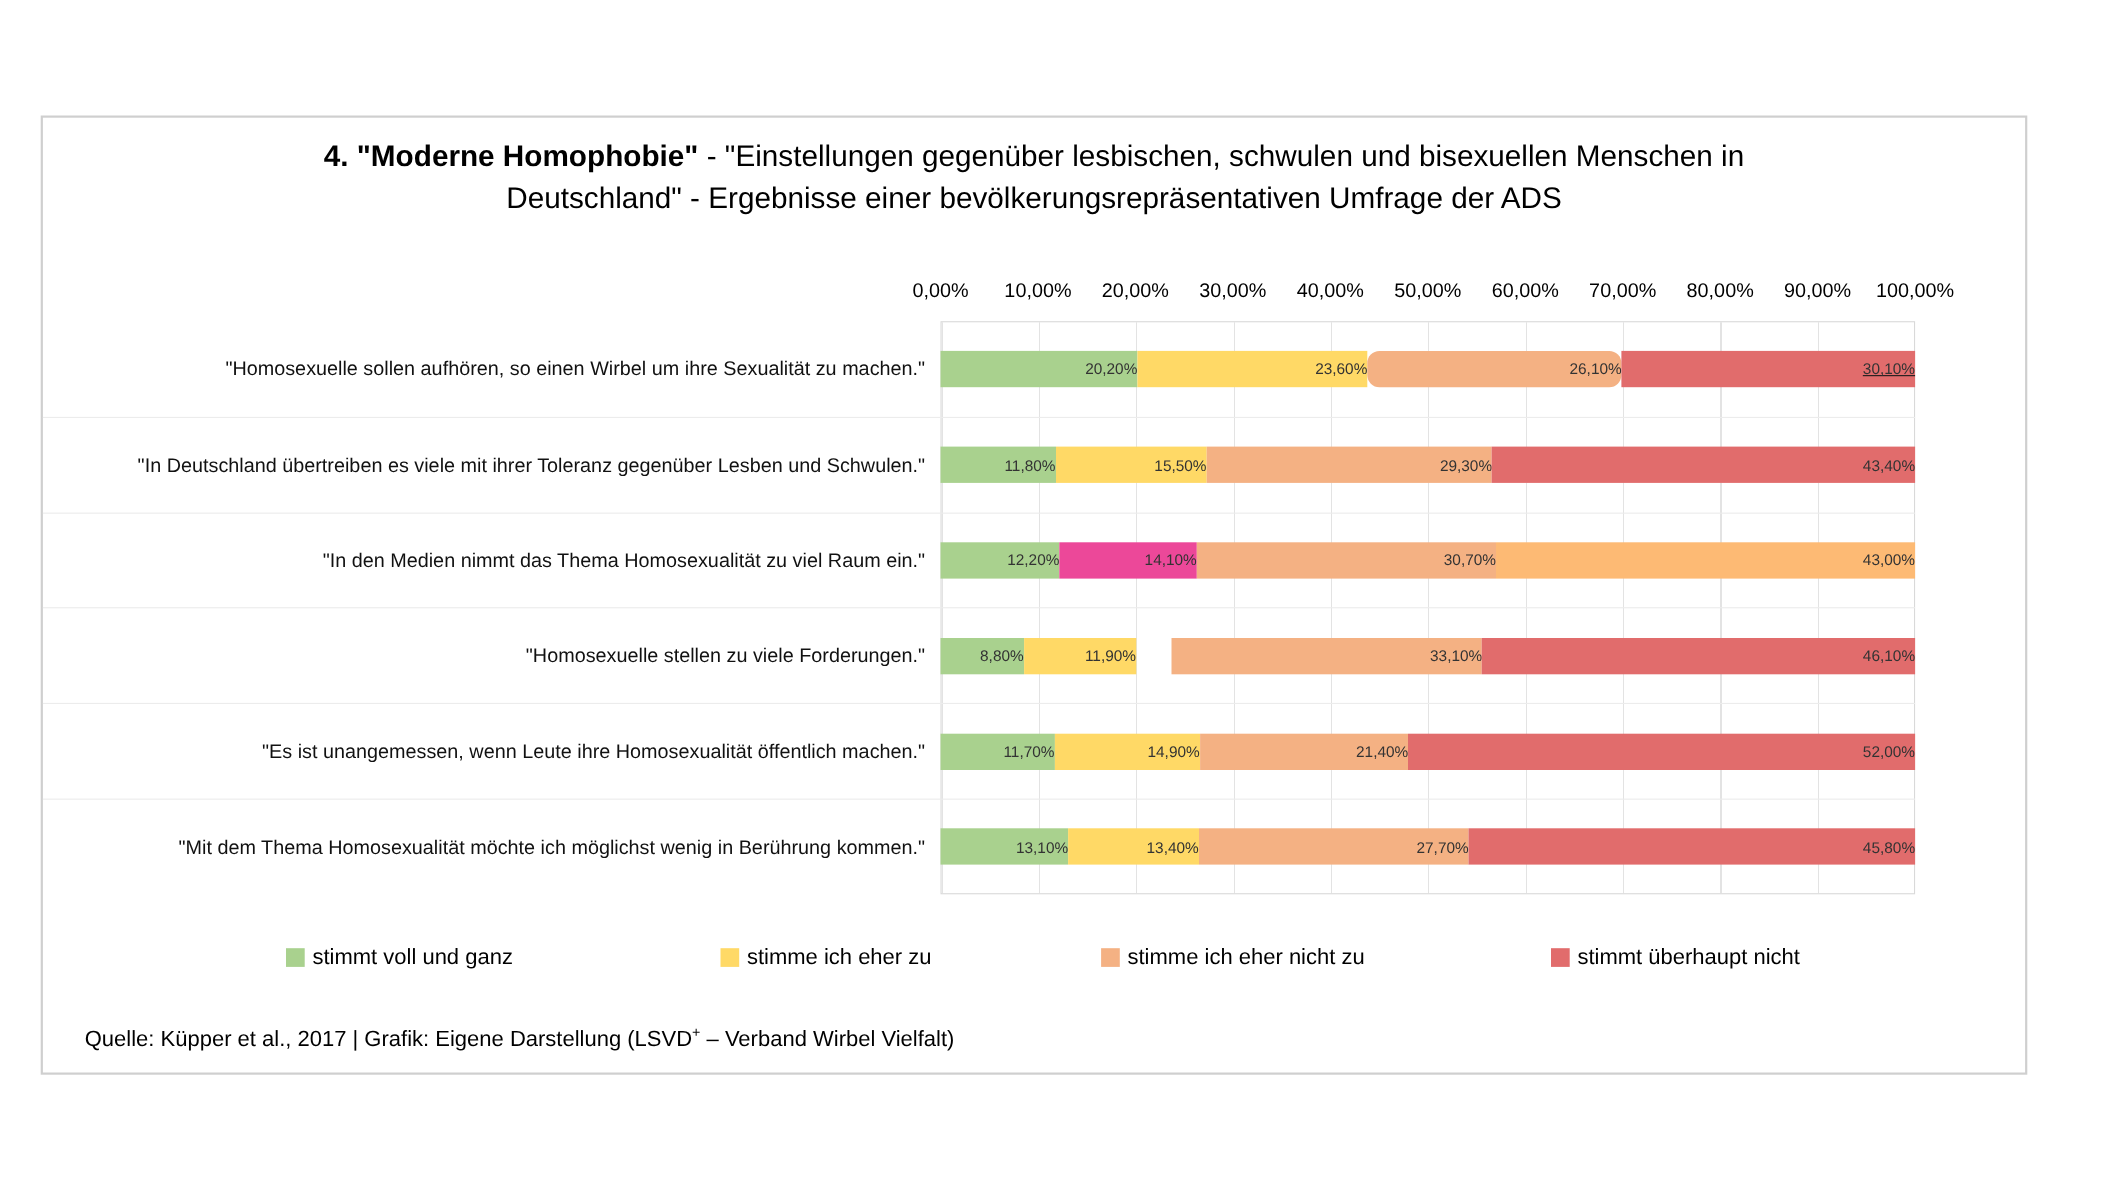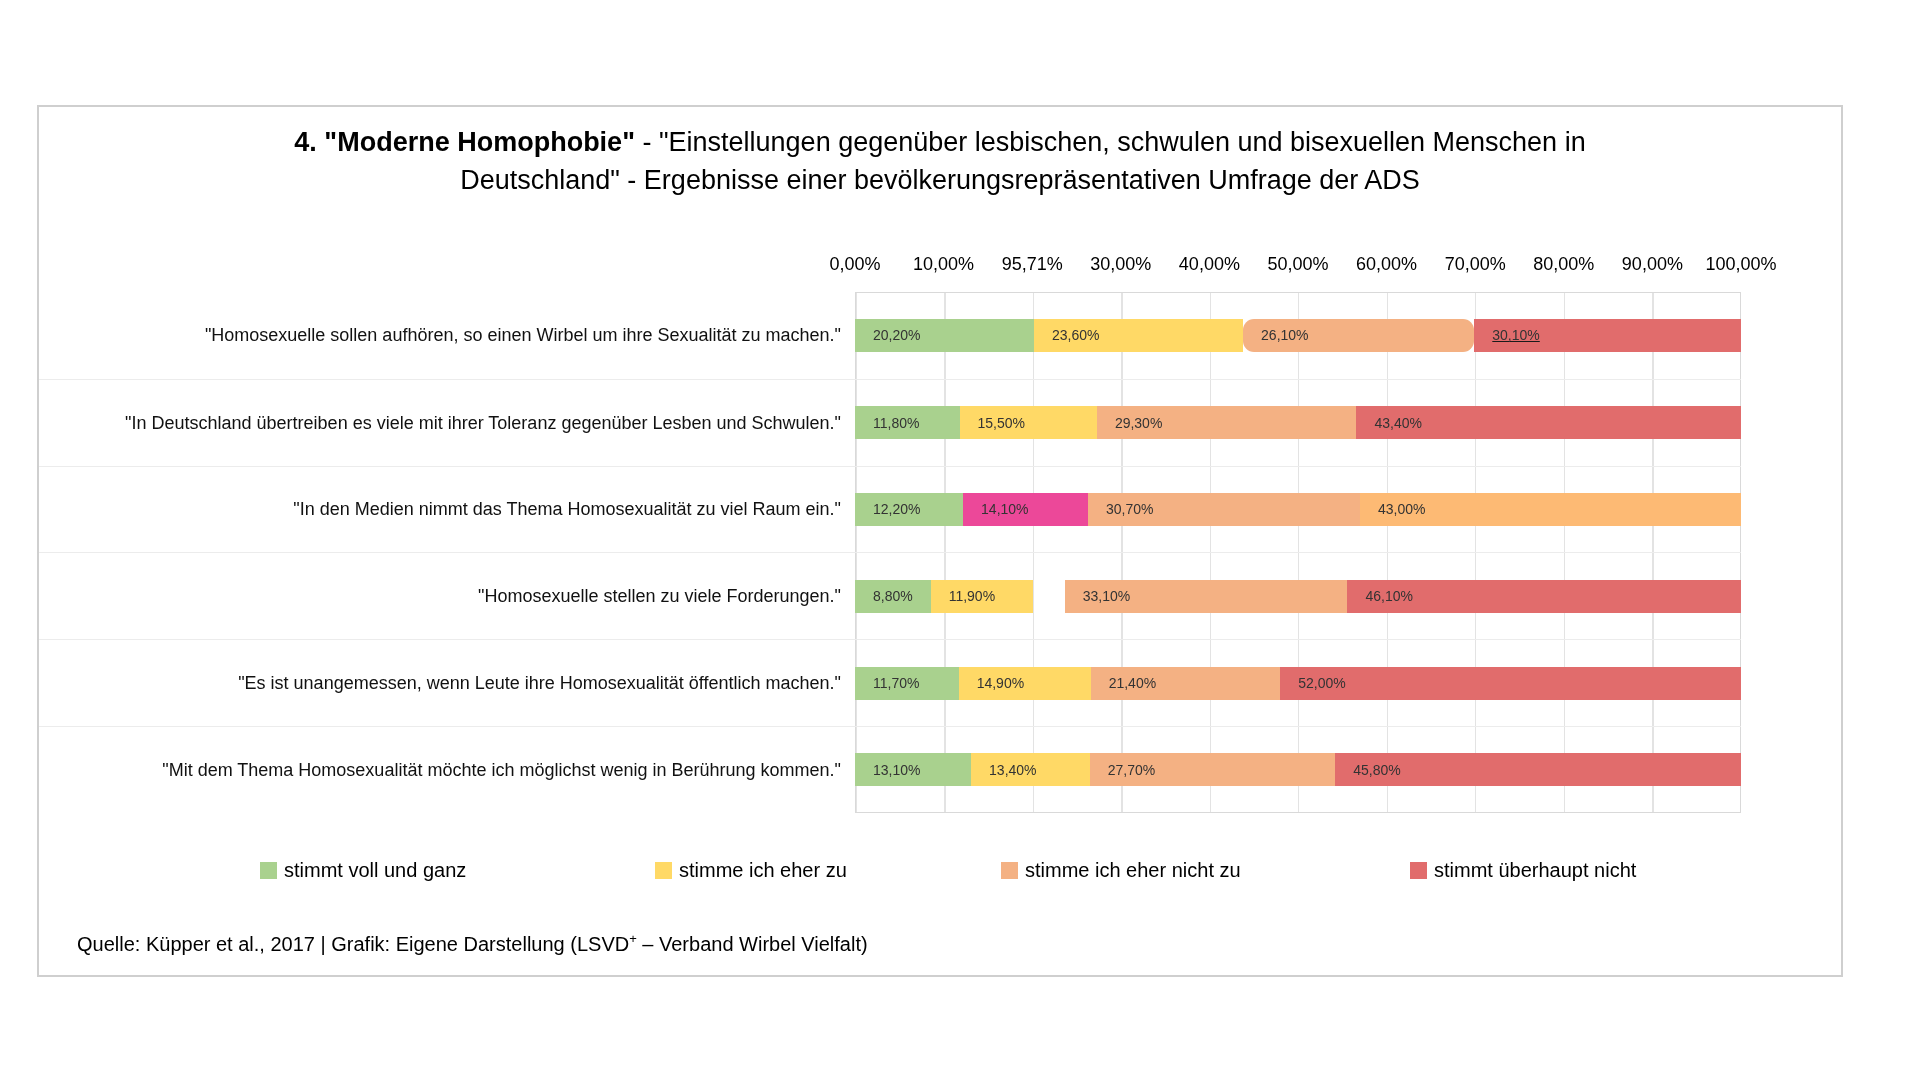--- a/index.html
+++ b/index.html
@@ -16,21 +16,21 @@
   .grid-overlay { position:absolute; left:816px; top:185px; width:886px; height:521px;
     border:1px solid #d9d9d9;
     background-image:repeating-linear-gradient(to right,
       #e3e3e3 0, #e3e3e3 1px, transparent 1px, transparent 88.5px); }
   .rows { position:absolute; left:0; top:185px; width:1702px; height:521px; }
   .row { position:relative; height:86.8px; display:flex; align-items:center; }
   .row + .row { border-top:1px solid #ececec; }
   .row-label { width:816px; padding-right:14px; text-align:right;
     font-size:18px; line-height:26px; color:#111; }
   .bar-cell { width:886px; height:33px; display:flex; }
-  .seg { height:100%; display:flex; align-items:center; justify-content:flex-start; overflow:visible;padding-left:18px; }
+  .seg { height:100%; display:flex; align-items:center; justify-content:flex-end; overflow:visible;padding-left:18px; }
   .seg-label { font-size:14px; color:#333; white-space:nowrap; }
   .legend { position:absolute; left:0; top:752px; width:100%; height:34px; }
   .legend-item { position:absolute; display:flex; align-items:center; }
   .swatch { width:17px; height:17px; margin-right:7px; flex:none; }
   .legend-label { font-size:20px; color:#000; white-space:nowrap; }
   .source { position:absolute; left:38px; top:824px; font-size:20px; color:#000; }
   .source sup { font-size:13px; }
 </style>
 </head>
 <body>
@@ -38,21 +38,21 @@
 <div class="chart-box">
 
   <div class="title">
     <span class="t-bold">4. "Moderne Homophobie"</span><span> - "Einstellungen gegenüber lesbischen, schwulen und bisexuellen Menschen in</span><br>
     <span>Deutschland" - Ergebnisse einer bevölkerungsrepräsentativen Umfrage der ADS</span>
   </div>
 
   <div class="x-axis">
       <span class="tick" style="left: 0%;">0,00%</span>
       <span class="tick" style="left: 10%;">10,00%</span>
-      <span class="tick" style="left: 20%;">95,71%</span>
+      <span class="tick" style="left: 20%;">20,00%</span>
       <span class="tick" style="left: 30%;">30,00%</span>
       <span class="tick" style="left: 40%;">40,00%</span>
       <span class="tick" style="left: 50%;">50,00%</span>
       <span class="tick" style="left: 60%;">60,00%</span>
       <span class="tick" style="left: 70%;">70,00%</span>
       <span class="tick" style="left: 80%; text-align: center;">80,00%</span>
       <span class="tick" style="left: 90%;">90,00%</span>
       <span class="tick" style="left: 100%;">100,00%</span>
     </div>
 

